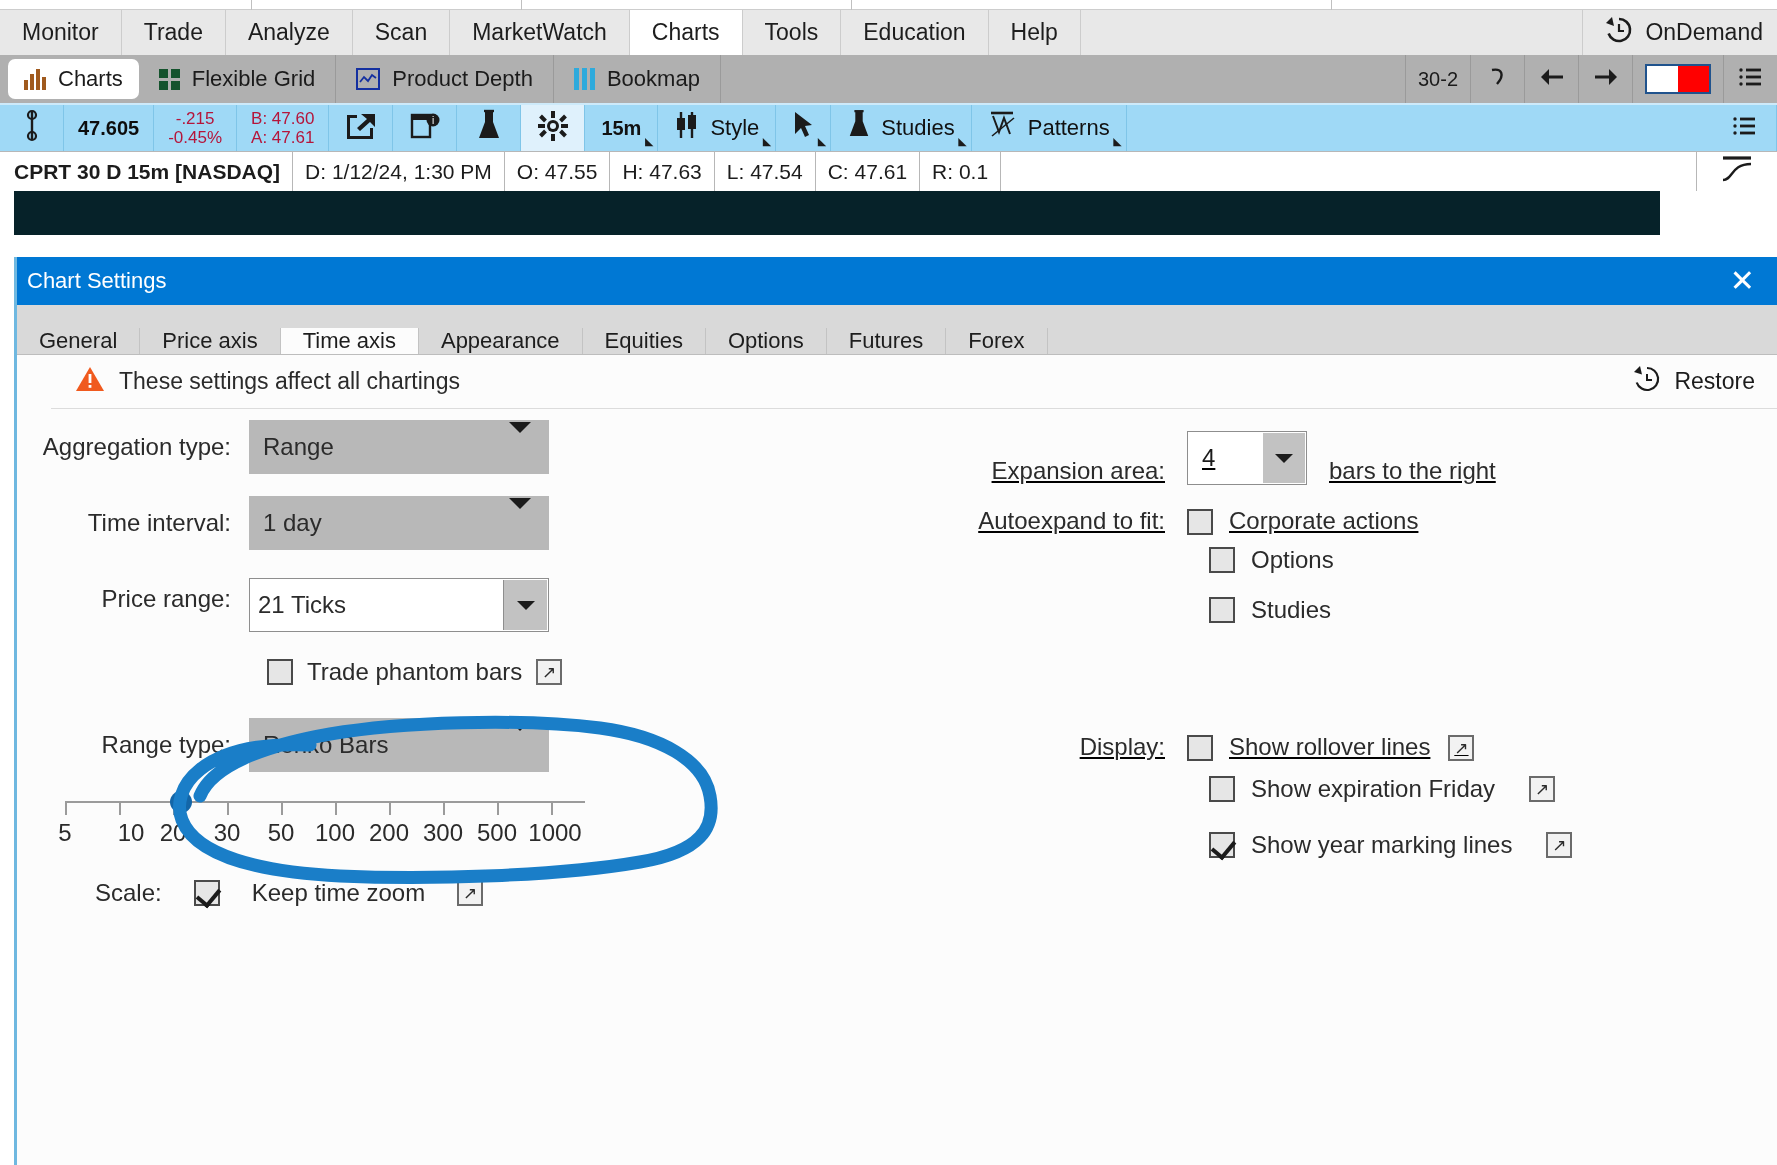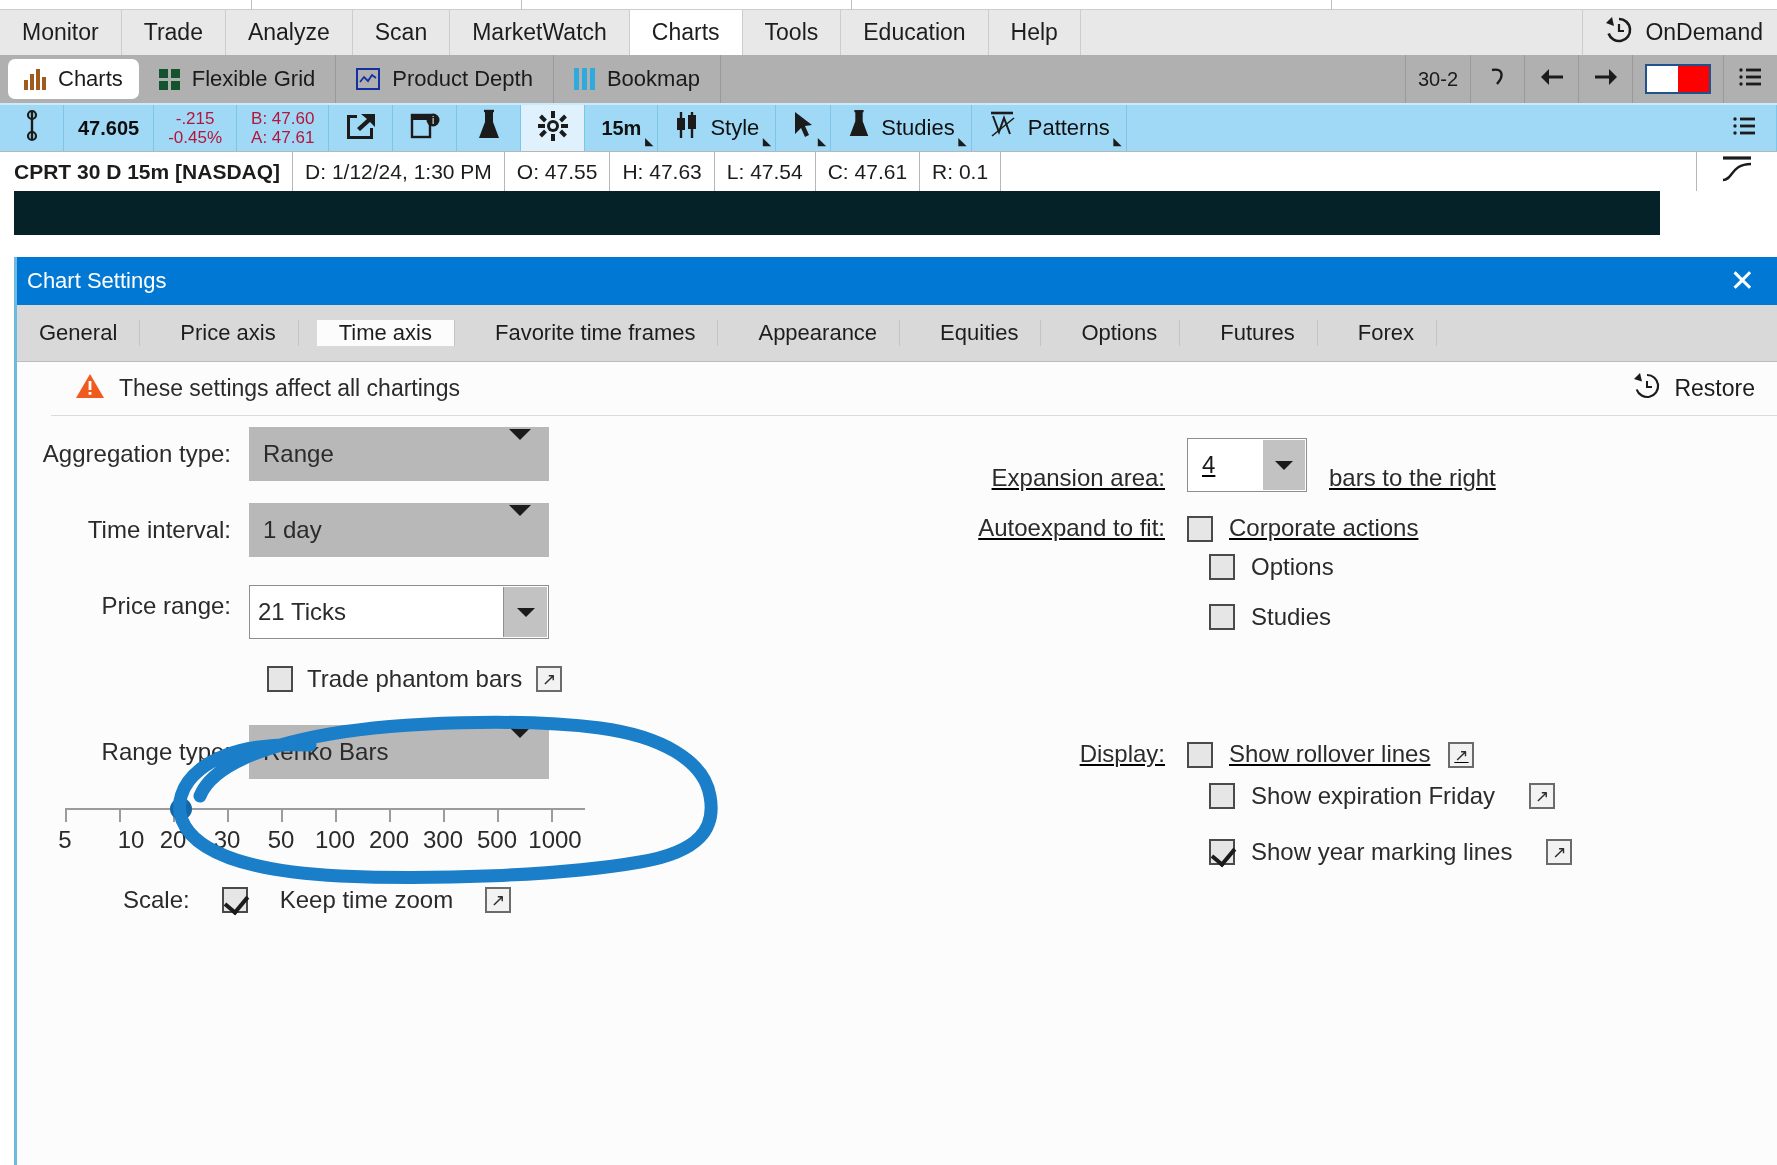--- a/index.html
+++ b/index.html
@@ -149,23 +149,22 @@
   }
   .dlg-title {
     height: 48px; background: #0078d4; color:#ffffff;
     display:flex; align-items:center; justify-content:space-between;
     padding: 0 16px 0 10px;
   }
   .dlg-title .t { font-size: 22px; }
   .dlg-title .x { font-size: 30px; line-height:1; cursor: pointer; padding: 0 6px; }
 
   .dlg-tabs {
-    height: 57px; background: #d9d9d9; display:flex; align-items:center;
+    height: 50px; background: #d9d9d9; display:flex; align-items:flex-end;
     border-bottom: 1px solid #bdbdbd;
-    gap: 18px;
   }
   .dlg-tabs .tab {
     display:flex; align-items:center; padding: 0 22px;
     font-size: 22px; color:#1d1d1d; border-right:1px solid #c3c3c3;
     white-space:nowrap;
   }
   .dlg-tabs .tab.active { background:#fcfcfc; border-right:1px solid #c3c3c3; }
   .dlg-tabs .fill { flex:1; }
 
   .warnrow {
@@ -229,21 +228,21 @@
   .strack .knob {
     position:absolute; top:2px; width:22px; height:22px; border-radius:50%;
     background:#1366a8; margin-left:-11px;
   }
   .slabels { position:relative; height: 34px; margin-top: 4px; }
   .slabels span {
     position:absolute; transform: translateX(-50%);
     font-size: 24px; color:#2b2b2b;
   }
 
-  .scalerow { position:absolute; left: 0; top: 470px; display:flex; align-items:center; gap:32px; padding-left: 106px; }
+  .scalerow { position:absolute; left: 0; top: 470px; display:flex; align-items:center; gap:32px; padding-left: 78px; }
   .scalerow .sl { font-size: 24px; color:#2b2b2b; }
 
   
   .rcol { position:absolute; left: 880px; top: 0; width: 880px; }
   .rrow { display:flex; align-items:flex-end; height: 76px; text-decoration: underline; }
   .rlabel { width: 290px; text-align:right; padding-right: 22px; font-size: 24px; color:#2b2b2b; }
   .spin {
     width: 120px; height: 54px; background:#ffffff; border:1px solid #8e8e8e;
     position:relative; display:flex; align-items:center; padding-left: 14px;
     font-size: 24px; color:#1b1b1b;
@@ -524,23 +523,20 @@
 
   <div class="dlg-tabs">
     <div class="tab">
         <span>General</span>
       </div>
     <div class="tab">
         <span>Price axis</span>
       </div>
     <div class="tab active">
         <span>Time axis</span>
-      </div>
-    <div class="tab">
-        <span>Favorite time frames</span>
       </div>
     <div class="tab">
         <span>Appearance</span>
       </div>
     <div class="tab">
         <span>Equities</span>
       </div>
     <div class="tab">
         <span>Options</span>
       </div>

